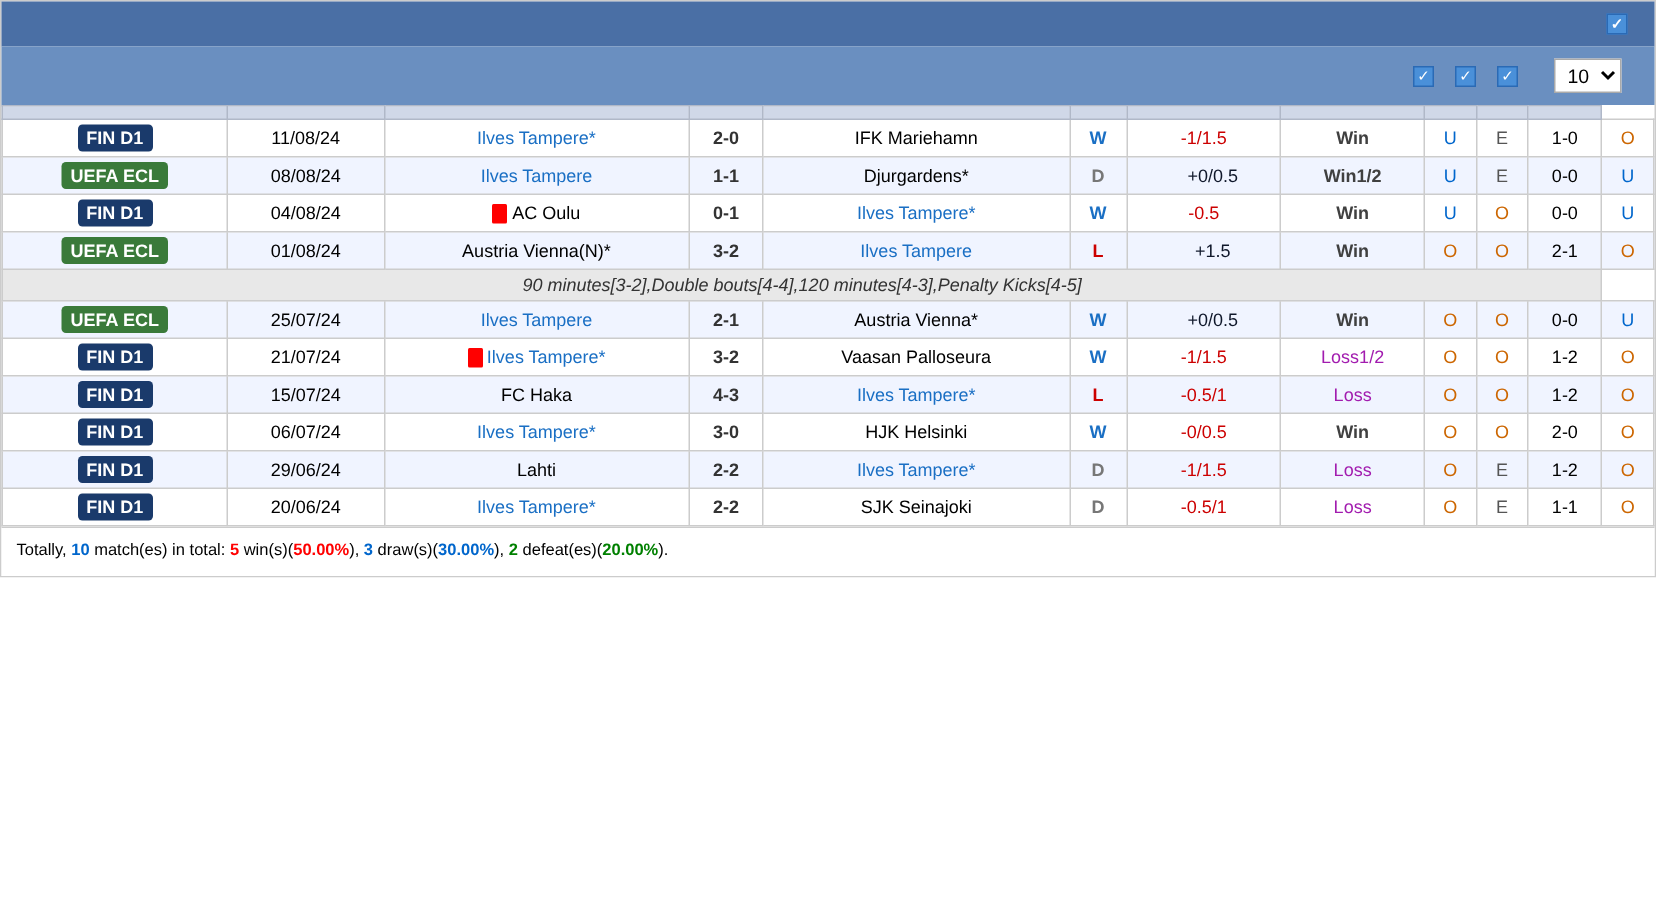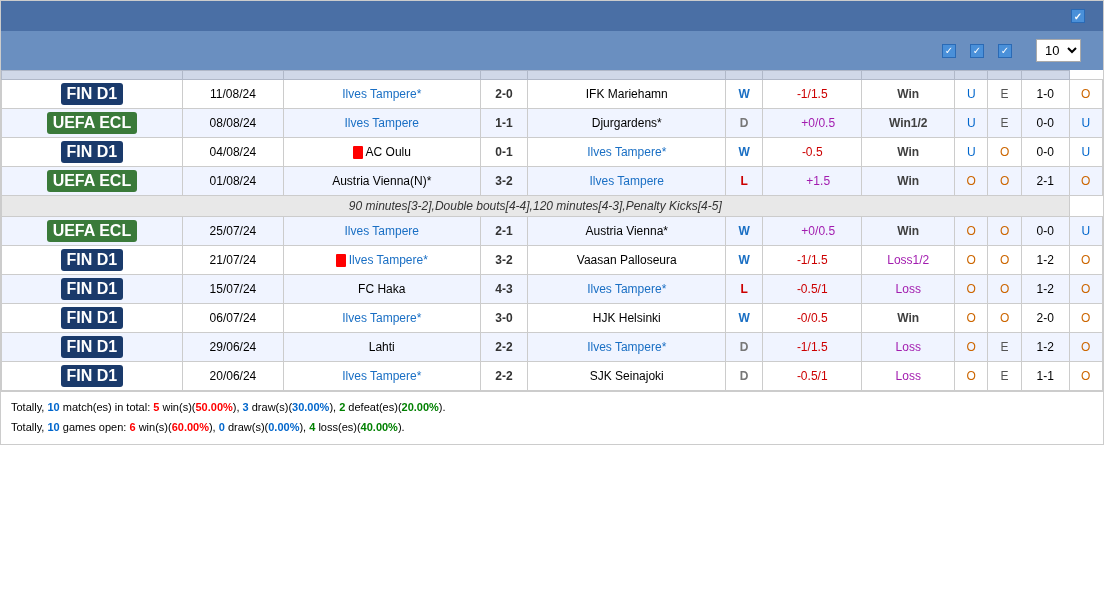--- a/index.html
+++ b/index.html
@@ -84,21 +84,21 @@
       text-align: center;
       padding: 3px 4px;
       font-size: 12px;
     }
     
     .badge {
       display: inline-block;
       padding: 2px 6px;
       border-radius: 3px;
       color: white;
-      font-size: 16px;
+      font-size: 12px;
       font-weight: bold;
     }
     
     .badge-find1 { background: #1a3a6b; }
     .badge-uefaecl { background: #3a7a3a; }
     
     .row-alt { background: #f0f4ff; }
     .row-white { background: #ffffff; }
     .row-note { background: #e8e8e8; color: #333; font-style: italic; text-align: center; }
     
@@ -132,21 +132,21 @@
     .red-card-icon {
       display: inline-block;
       width: 10px; height: 13px;
       background: red;
       border-radius: 1px;
       margin-right: 3px;
       vertical-align: middle;
     }
 
     .handicap-neg { color: #cc0000; }
-    .handicap-pos { color: #a21caf; padding-left: 16px; }
+    .handicap-pos { color: #0f172a; padding-left: 16px; }
   </style>
 </head>
 <body>
 
 <div class="container">
 
   <div class="header">
     <span></span>
     <div class="header-right">
       <div class="checkbox-blue">✓</div>
@@ -341,20 +341,14 @@
       </tbody>
   </table>
 
   <div class="footer-stats">
     <div>
       Totally, <span class="stat-num-blue">10</span> match(es) in total: 
       <span class="stat-num-red">5</span> win(s)(<span class="stat-num-red">50.00%</span>), 
       <span class="stat-num-blue">3</span> draw(s)(<span class="stat-num-blue">30.00%</span>), 
       <span class="stat-num-green">2</span> defeat(es)(<span class="stat-num-green">20.00%</span>).
     </div>
-    <div>
-      Totally, <span class="stat-num-blue">10</span> games open: 
-      <span class="stat-num-red">6</span> win(s)(<span class="stat-num-red">60.00%</span>), 
-      <span class="stat-num-blue">0</span> draw(s)(<span class="stat-num-blue">0.00%</span>), 
-      <span class="stat-num-green">4</span> loss(es)(<span class="stat-num-green">40.00%</span>).
-    </div>
   </div>
 </div>
 
 </body></html>

